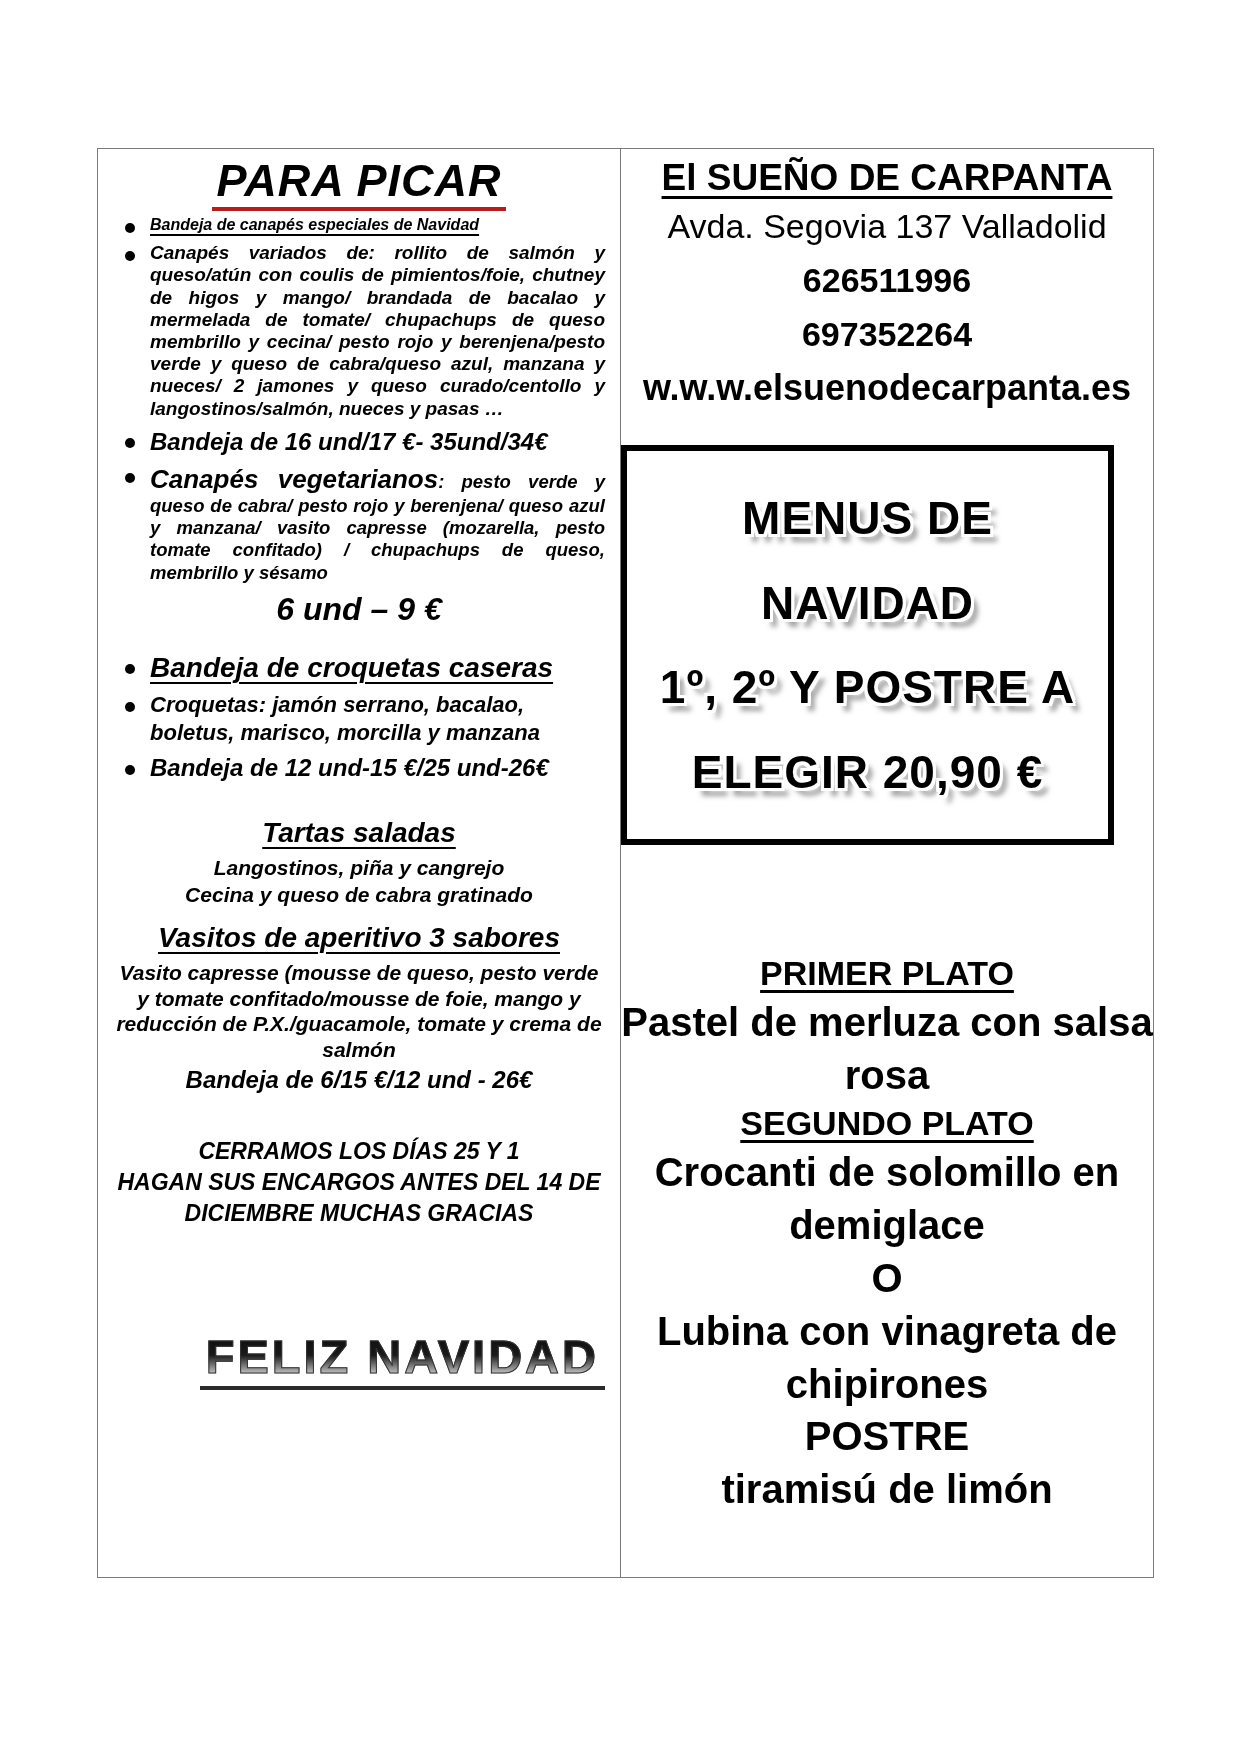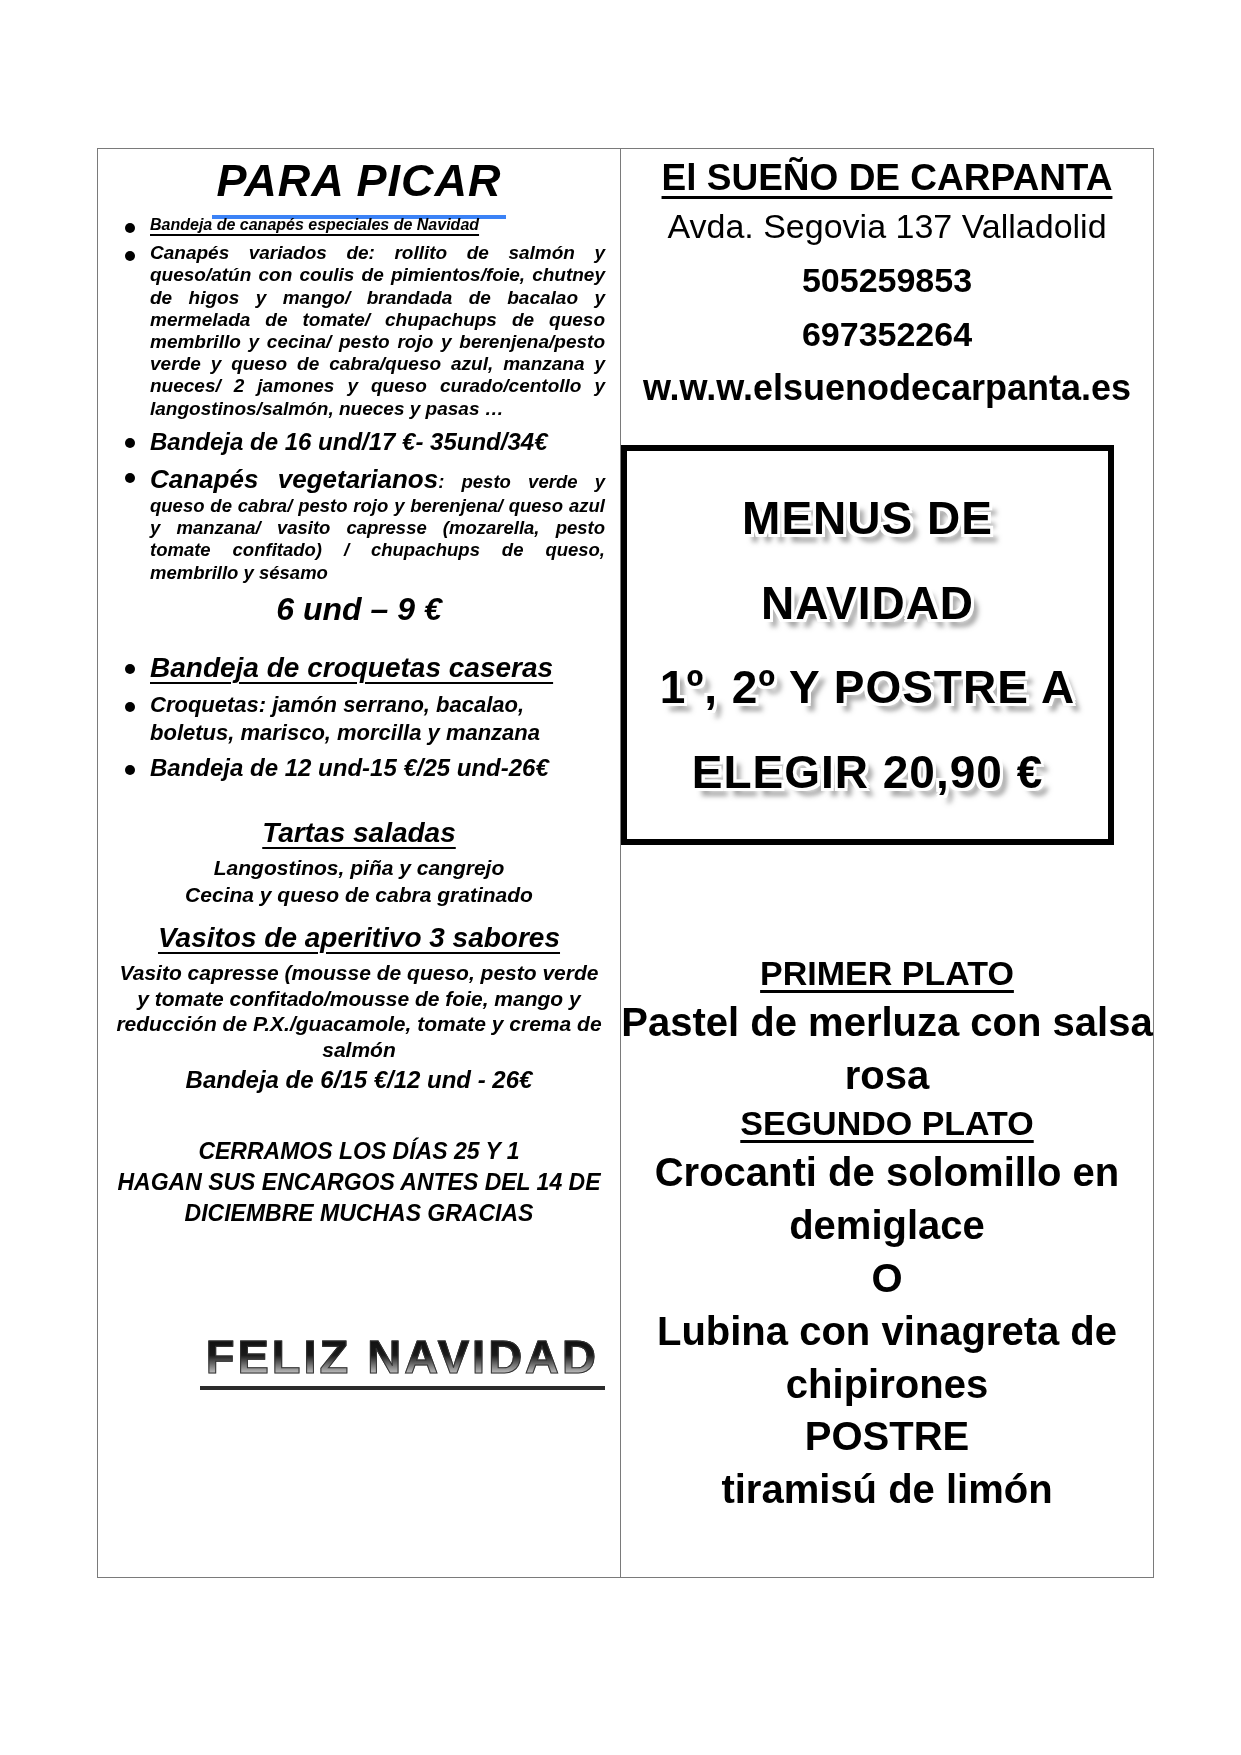--- a/index.html
+++ b/index.html
@@ -25,22 +25,22 @@
     padding:4px 15px 0 15px;
     overflow:hidden;
   }
   .pp-title {
     text-align:center;
     font-size:45px; font-weight:bold; font-style:italic;
     letter-spacing:1px;
     margin:2px 0 8px 0;
   }
   .pp-title span {
-    border-bottom:4px solid #3b82f6;
-    padding:0 4px 9px 4px;
+    border-bottom:4px solid #b91c1c;
+    padding:0 4px 1px 4px;
   }
   ul.pp-list { list-style:none; margin:0; padding:0; }
   ul.pp-list li {
     position:relative;
     padding-left:37px;
     margin:0 0 7px 0;
     font-style:italic; font-weight:bold;
   }
   ul.pp-list li::before {
     content:"";
@@ -179,21 +179,21 @@
       </div>
 
       <div class="feliz">
         <span>FELIZ NAVIDAD</span>
       </div>
     </div>
 
     <div class="col-right">
       <div class="r-name">El SUEÑO DE CARPANTA</div>
       <div class="r-addr">Avda. Segovia 137 Valladolid</div>
-      <div class="r-phone">505259853</div>
+      <div class="r-phone">626511996</div>
       <div class="r-phone">697352264</div>
       <div class="r-web">w.w.w.elsuenodecarpanta.es</div>
 
       <div class="promo-box">
         <div class="promo-line">MENUS DE</div>
         <div class="promo-line">NAVIDAD</div>
         <div class="promo-line">1º, 2º Y POSTRE A</div>
         <div class="promo-line">ELEGIR 20,90 €</div>
       </div>
 

